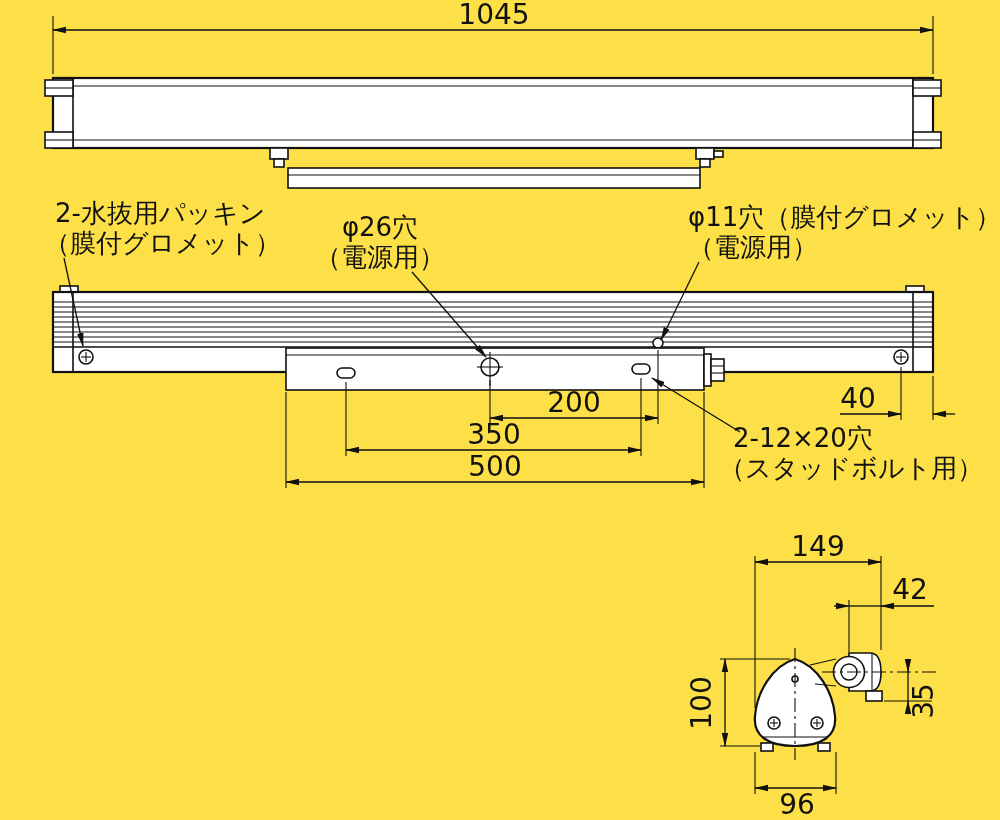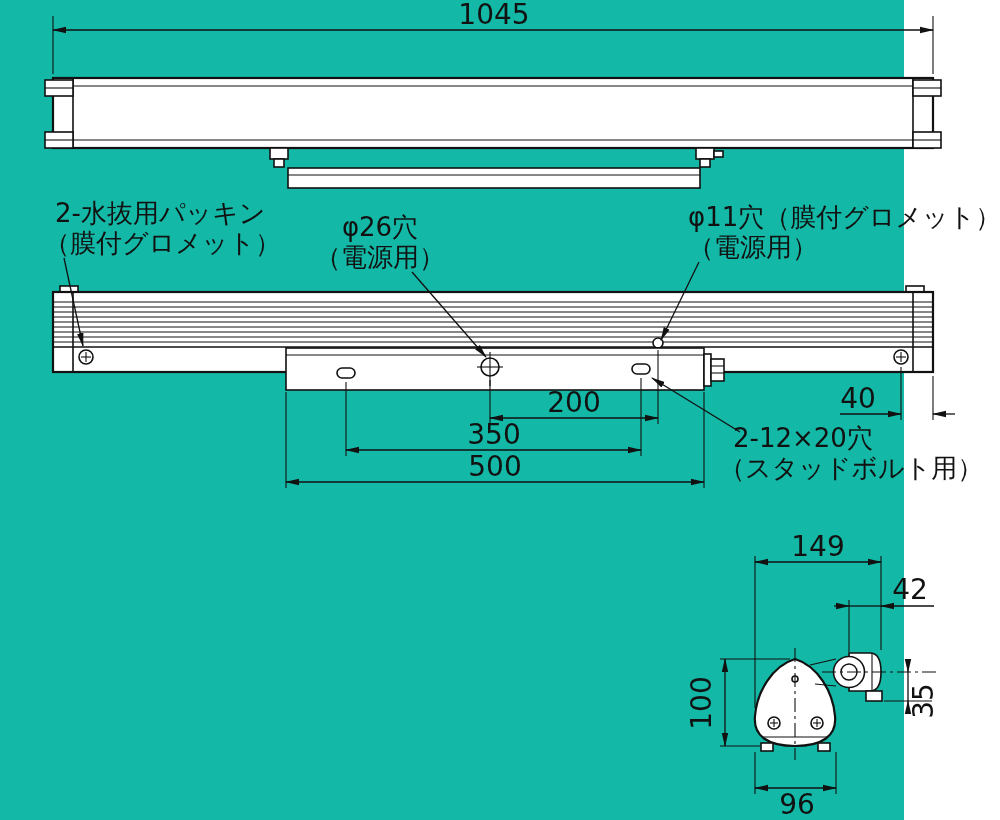--- a/index.html
+++ b/index.html
@@ -1,16 +1,16 @@
 <!DOCTYPE html>
 <html><head>
 <meta charset="utf-8">
 <style>
   html,body{margin:0;padding:0;background:#ffffff;}
-  .canvas{position:relative;width:904px;height:820px;background:#14b8a6;font-family:"DejaVu Sans",sans-serif;}
+  .canvas{position:relative;width:1000px;height:820px;background:#fde047;font-family:"DejaVu Sans",sans-serif;}
   svg{display:block;}
   .outline{fill:#fff;stroke:#111;stroke-width:2.2;}
   .part{fill:#fff;stroke:#111;stroke-width:1.6;}
   .med{stroke:#111;stroke-width:1.6;fill:none;}
   .thin{stroke:#111;stroke-width:1.1;fill:none;}
   .dim{stroke:#111;stroke-width:1.3;fill:none;}
   .cl{stroke:#111;stroke-width:1.1;fill:none;stroke-dasharray:14 4 3 4;}
   text{fill:#111;}
   .dimtext{font:28px "DejaVu Sans",sans-serif;}
   .label{font:26px "DejaVu Sans",sans-serif;}

